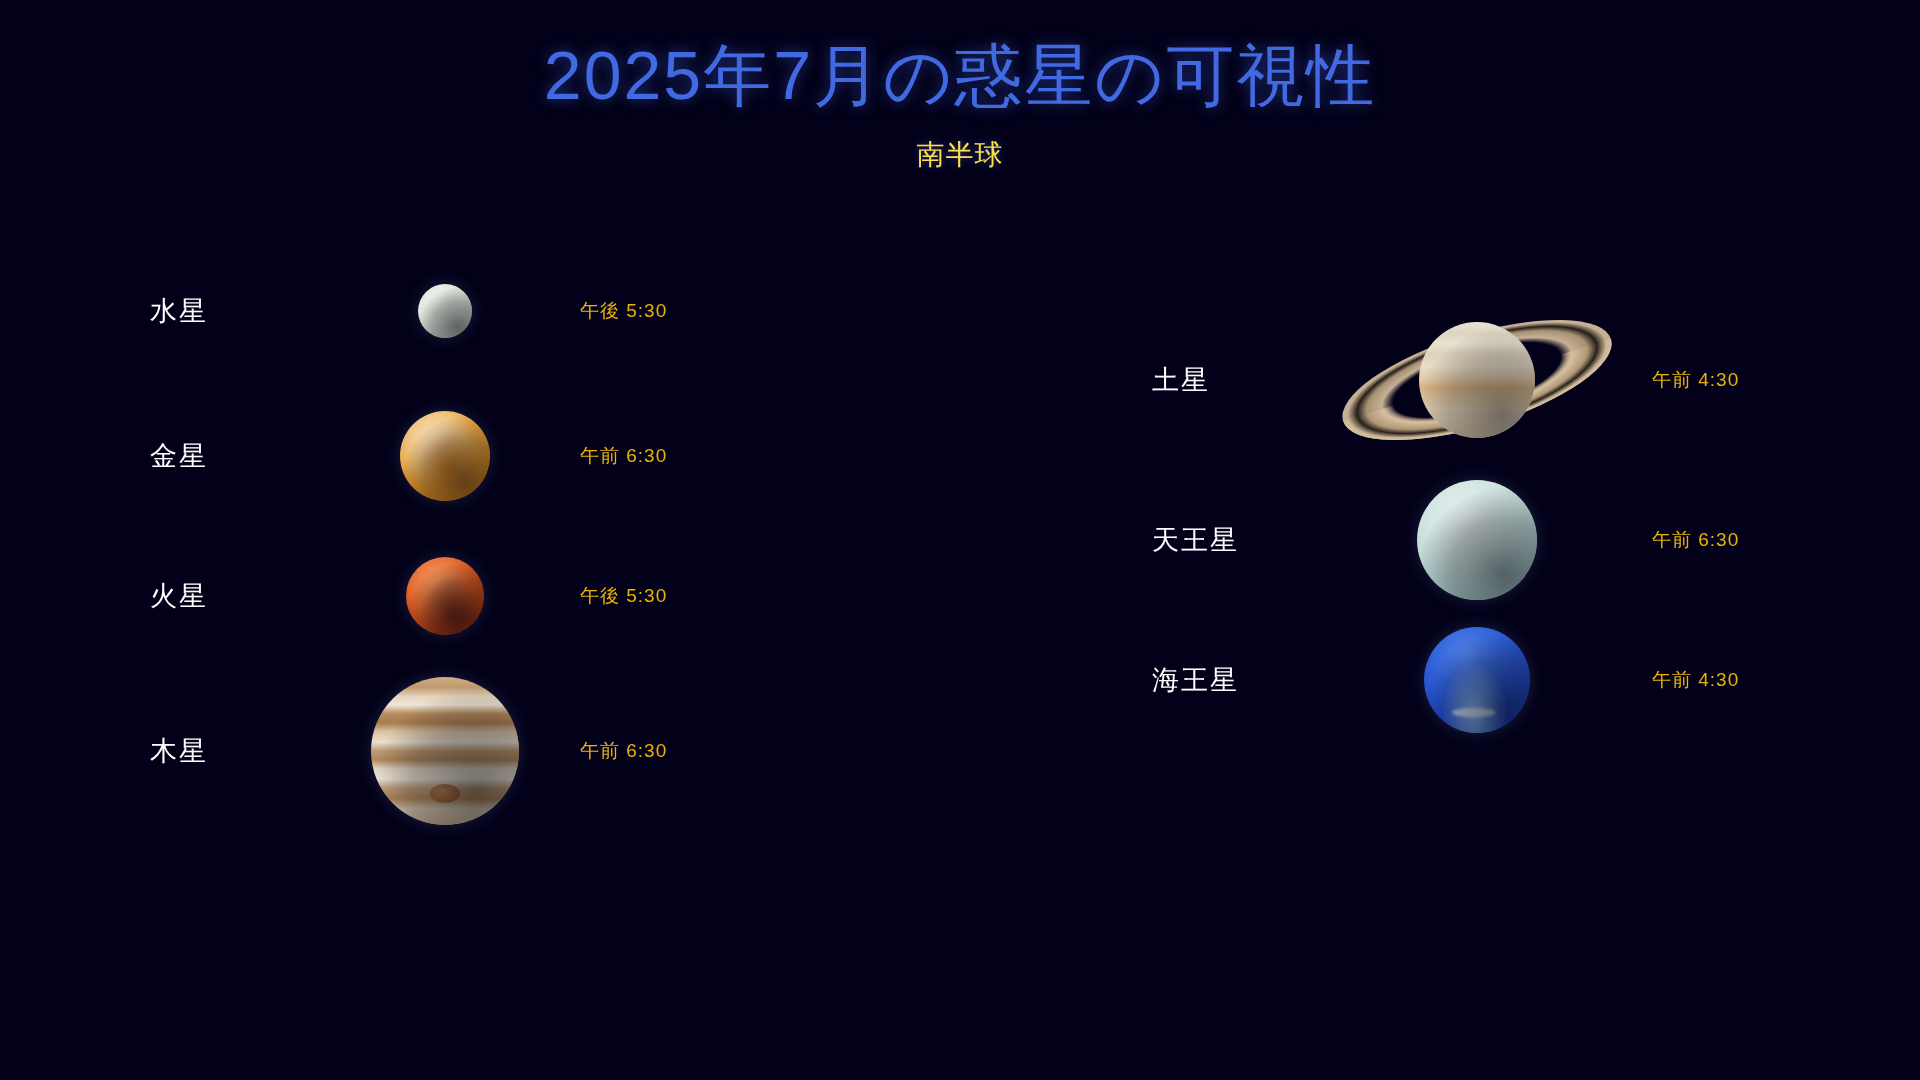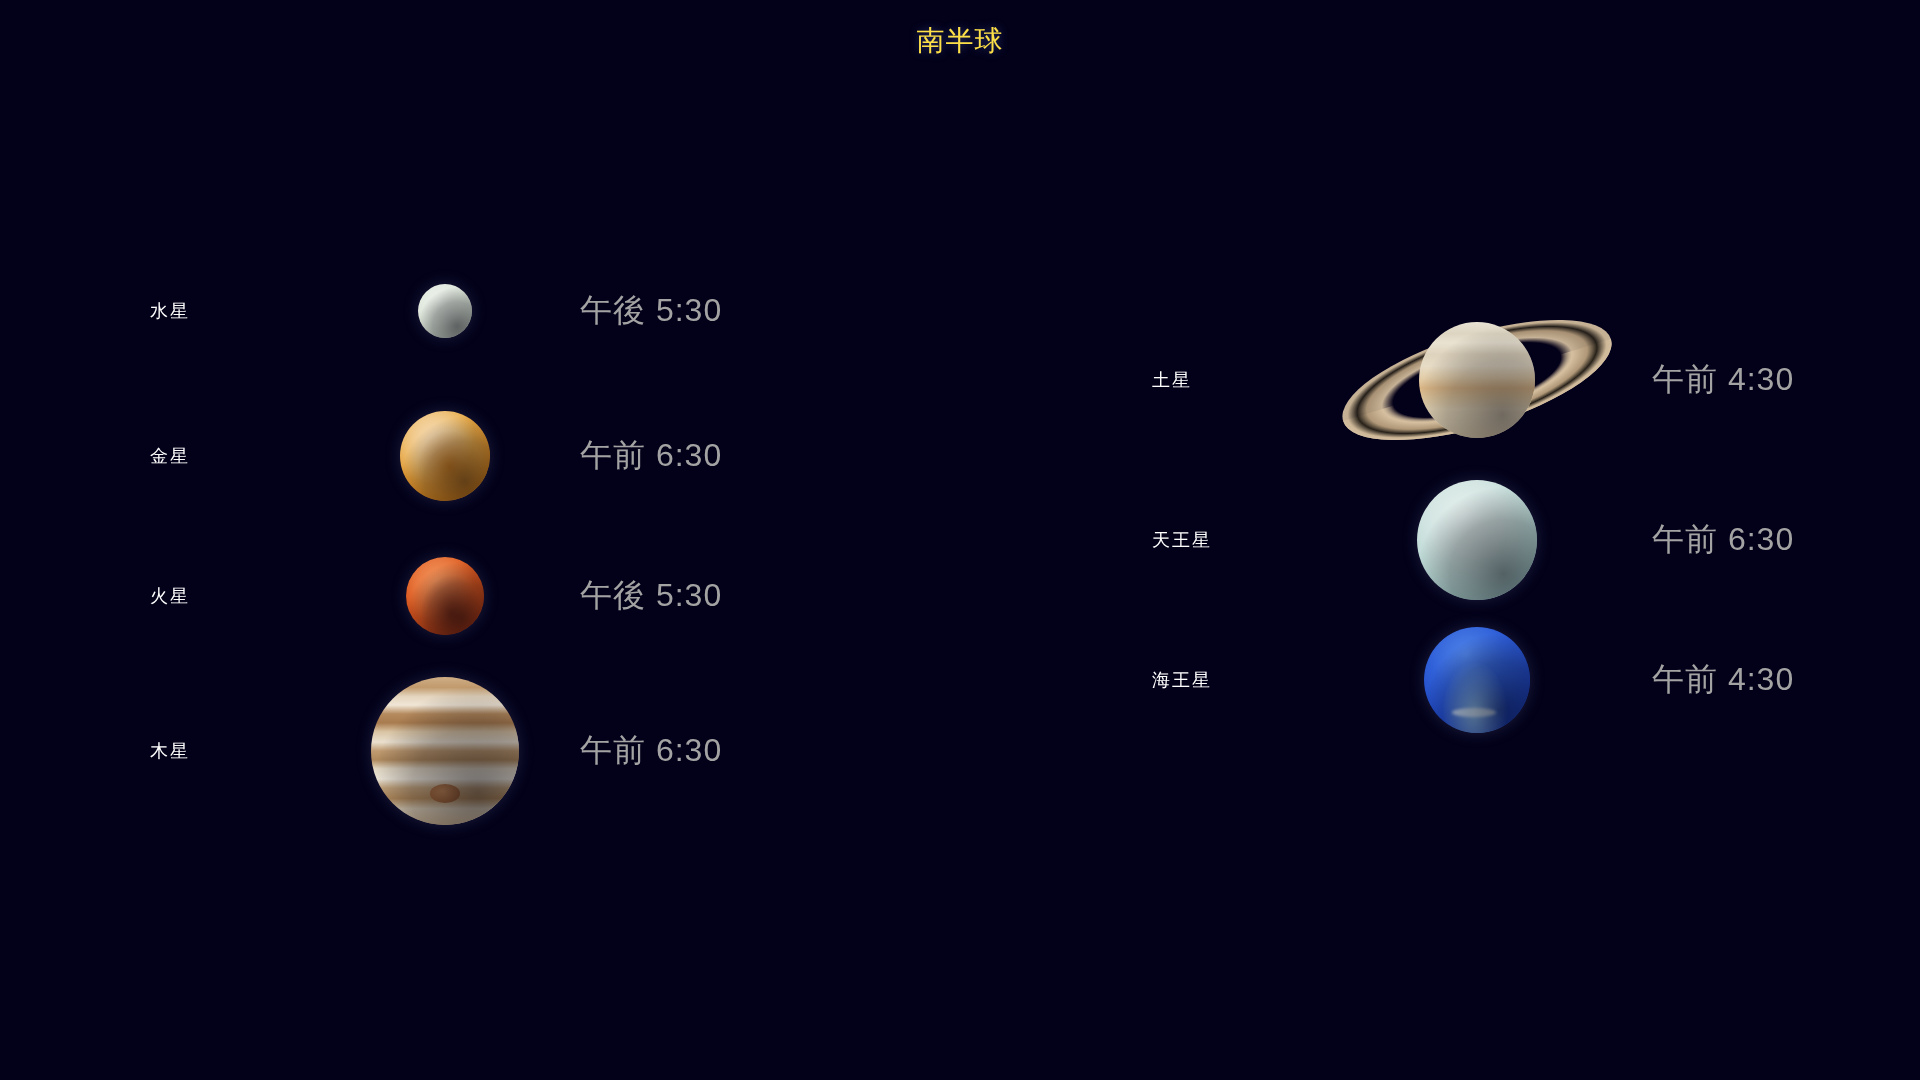--- a/index.html
+++ b/index.html
@@ -46,45 +46,45 @@
   #column-right { left:1102px; top:290px;  width:760px; }
 
   .planet-row {
     position:relative;
     display:flex;
     align-items:center;
     width:100%;
   }
 
   .planet-label {
-    font-size:18px;
+    font-size:27px;
     font-weight:400;
     letter-spacing:2px;
     color:#ffffff;
     white-space:nowrap;
     text-align:left;
   }
   #column-left  .planet-label { width:200px; padding-left:30px; }
   #column-right .planet-label { width:220px; padding-left:50px; }
 
   .planet-art {
     position:relative;
     flex:0 0 auto;
     display:flex;
     align-items:center;
     justify-content:center;
   }
   #column-left  .planet-art { width:250px; }
   #column-right .planet-art { width:310px; }
 
   .planet-time {
-    font-size:32px;
+    font-size:19px;
     font-weight:400;
     letter-spacing:1px;
-    color:#a3a3a3;
+    color:#eab308;
     white-space:nowrap;
   }
   #column-left  .planet-time { width:260px; padding-left:10px; }
   #column-right .planet-time { width:230px; padding-left:20px; }
 
   
   .disc {
     border-radius:50%;
     position:relative;
     overflow:hidden;
@@ -230,20 +230,21 @@
     width:44px; height:9px;
     border-radius:50%;
     background:rgba(226,241,255,.78);
     filter:blur(1.4px);
   }
 </style>
 </head>
 <body>
 
 <div id="header">
+  <h1 id="page-title">2025年7月の惑星の可視性</h1>
   <div id="page-subtitle">南半球</div>
 </div>
 
 <div id="board">
 
   <div class="column" id="column-left">
 
     <div class="planet-row" style="height:150px;">
       <div class="planet-label">水星</div>
       <div class="planet-art">

